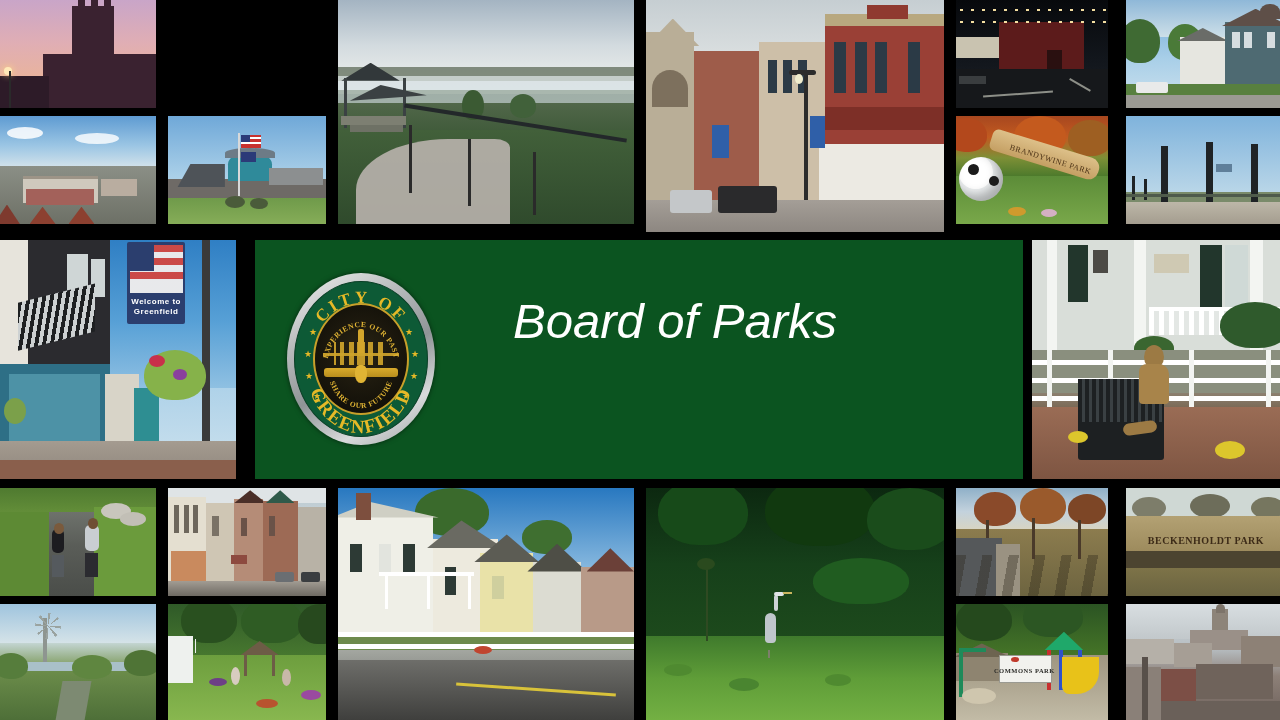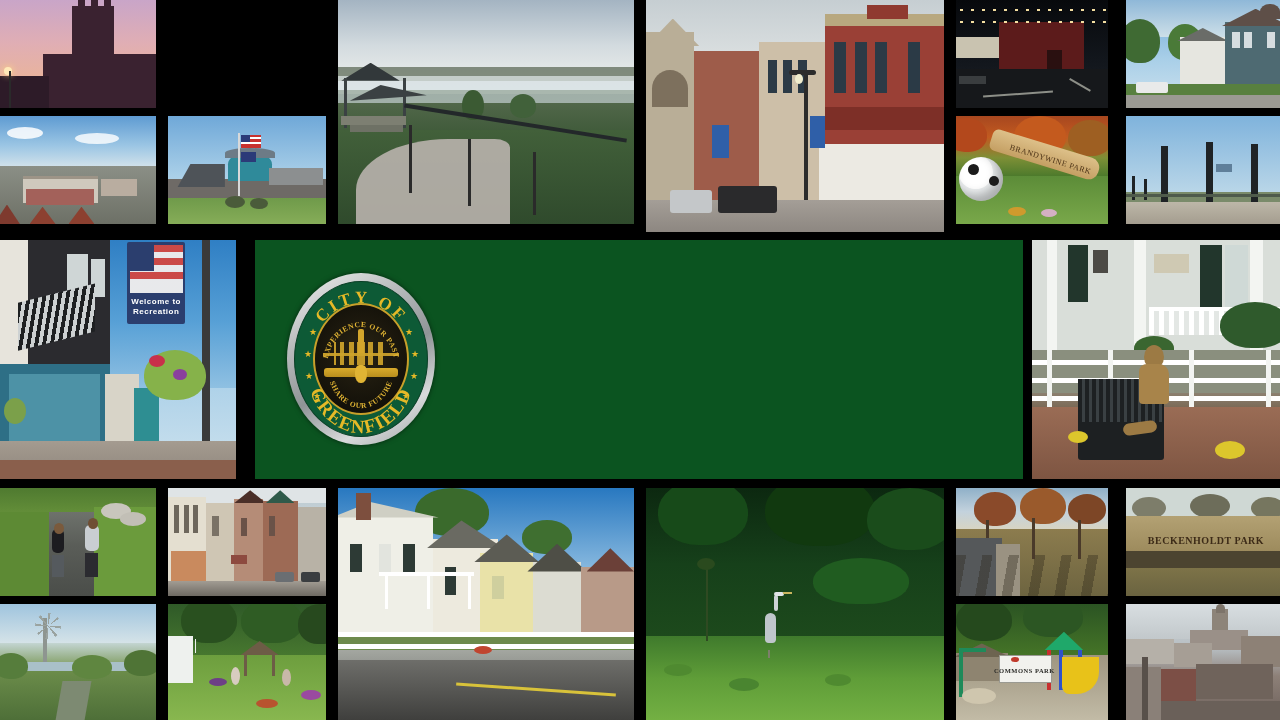--- a/index.html
+++ b/index.html
@@ -342,21 +342,21 @@
         transform: skewY(-14deg);"></div>
     <div class="bldg" style="left:2%; top:52%; width:46%; height:48%; background:#2e6f86;"></div>
     <div class="win" style="left:6%; top:56%; width:38%; height:30%; background:#4d92a6;"></div>
     <div class="bldg" style="left:46%; top:56%; width:14%; height:44%; background:#d8d4c8;"></div>
     <div class="bldg" style="left:58%; top:62%; width:10%; height:38%; background:#2e8e92;"></div>
     <div class="pole" style="left:86%; top:0%; width:8px; height:100%; background:#3a3a3a;"></div>
     <div style="position:absolute; left:55%; top:1%; width:24%; height:34%; background:#2b3e6e; border-radius:2px;"></div>
     <div style="position:absolute; left:56%; top:2%; width:22%; height:20%;
         background: linear-gradient(180deg,#d34a45 0 14%, #f2f2f2 14% 28%, #d34a45 28% 42%, #f2f2f2 42% 56%, #d34a45 56% 70%, #f2f2f2 70% 100%); opacity:.95;"></div>
     <div style="position:absolute; left:56%; top:2%; width:10%; height:11%; background:#2b3e6e;"></div>
-    <div class="sign-plate" style="left:55%; top:24%; width:24%; height:20px; color:#ffffff; font-family:'Liberation Sans',sans-serif; font-size:8px; font-weight:700; text-align:center; line-height:10px; white-space:normal;">Welcome to Recreation</div>
+    <div class="sign-plate" style="left:55%; top:24%; width:24%; height:20px; color:#ffffff; font-family:'Liberation Sans',sans-serif; font-size:8px; font-weight:700; text-align:center; line-height:10px; white-space:normal;">Welcome to Greenfield</div>
     <div class="tree" style="left:62%; top:46%; width:62px; height:50px; background:#86b24a;"></div>
     <div class="blob" style="left:64%; top:48%; width:16px; height:12px; background:#c8304a;"></div>
     <div class="blob" style="left:74%; top:54%; width:14px; height:11px; background:#8a3f9e;"></div>
     <div class="blob" style="left:4%; top:66%; width:22px; height:26px; background:#7ba04a;"></div>
     <div class="band" style="top:84%; height:16%; background:linear-gradient(180deg,#a49b90,#8e857b);"></div>
     <div class="band" style="top:92%; height:8%; background:#8a5f4c;"></div>
   </div>
 
   <div id="banner" style="background: rgb(11, 84, 32);">
 
@@ -402,20 +402,21 @@
           </text>
           <text font-size="7.5" letter-spacing="0.6" fill="#e6b927">
             <textPath href="#arcInBot" startOffset="50%" text-anchor="middle">SHARE OUR FUTURE</textPath>
           </text>
         </g>
       </svg>
     </div>
 
     <div id="banner-text">
       <div class="line-title">
+        <span class="l1">Board of Parks</span>
       </div>
     </div>
   </div>
 
   <div class="tile" style="left:1032px; top:240px; width:254px; height:239px;">
     <div class="art" style="background:linear-gradient(180deg,#dfe3e2 0%,#cfd6d2 40%,#7b6a57 70%,#6a5243 100%);"></div>
     <div class="bldg" style="left:0%; top:0%; width:100%; height:46%; background:#d9ded9;"></div>
     <div class="bldg" style="left:6%; top:0%; width:4%; height:46%; background:#f3f5f2;"></div>
     <div class="bldg" style="left:40%; top:0%; width:5%; height:46%; background:#f3f5f2;"></div>
     <div class="bldg" style="left:86%; top:0%; width:5%; height:46%; background:#f3f5f2;"></div>

